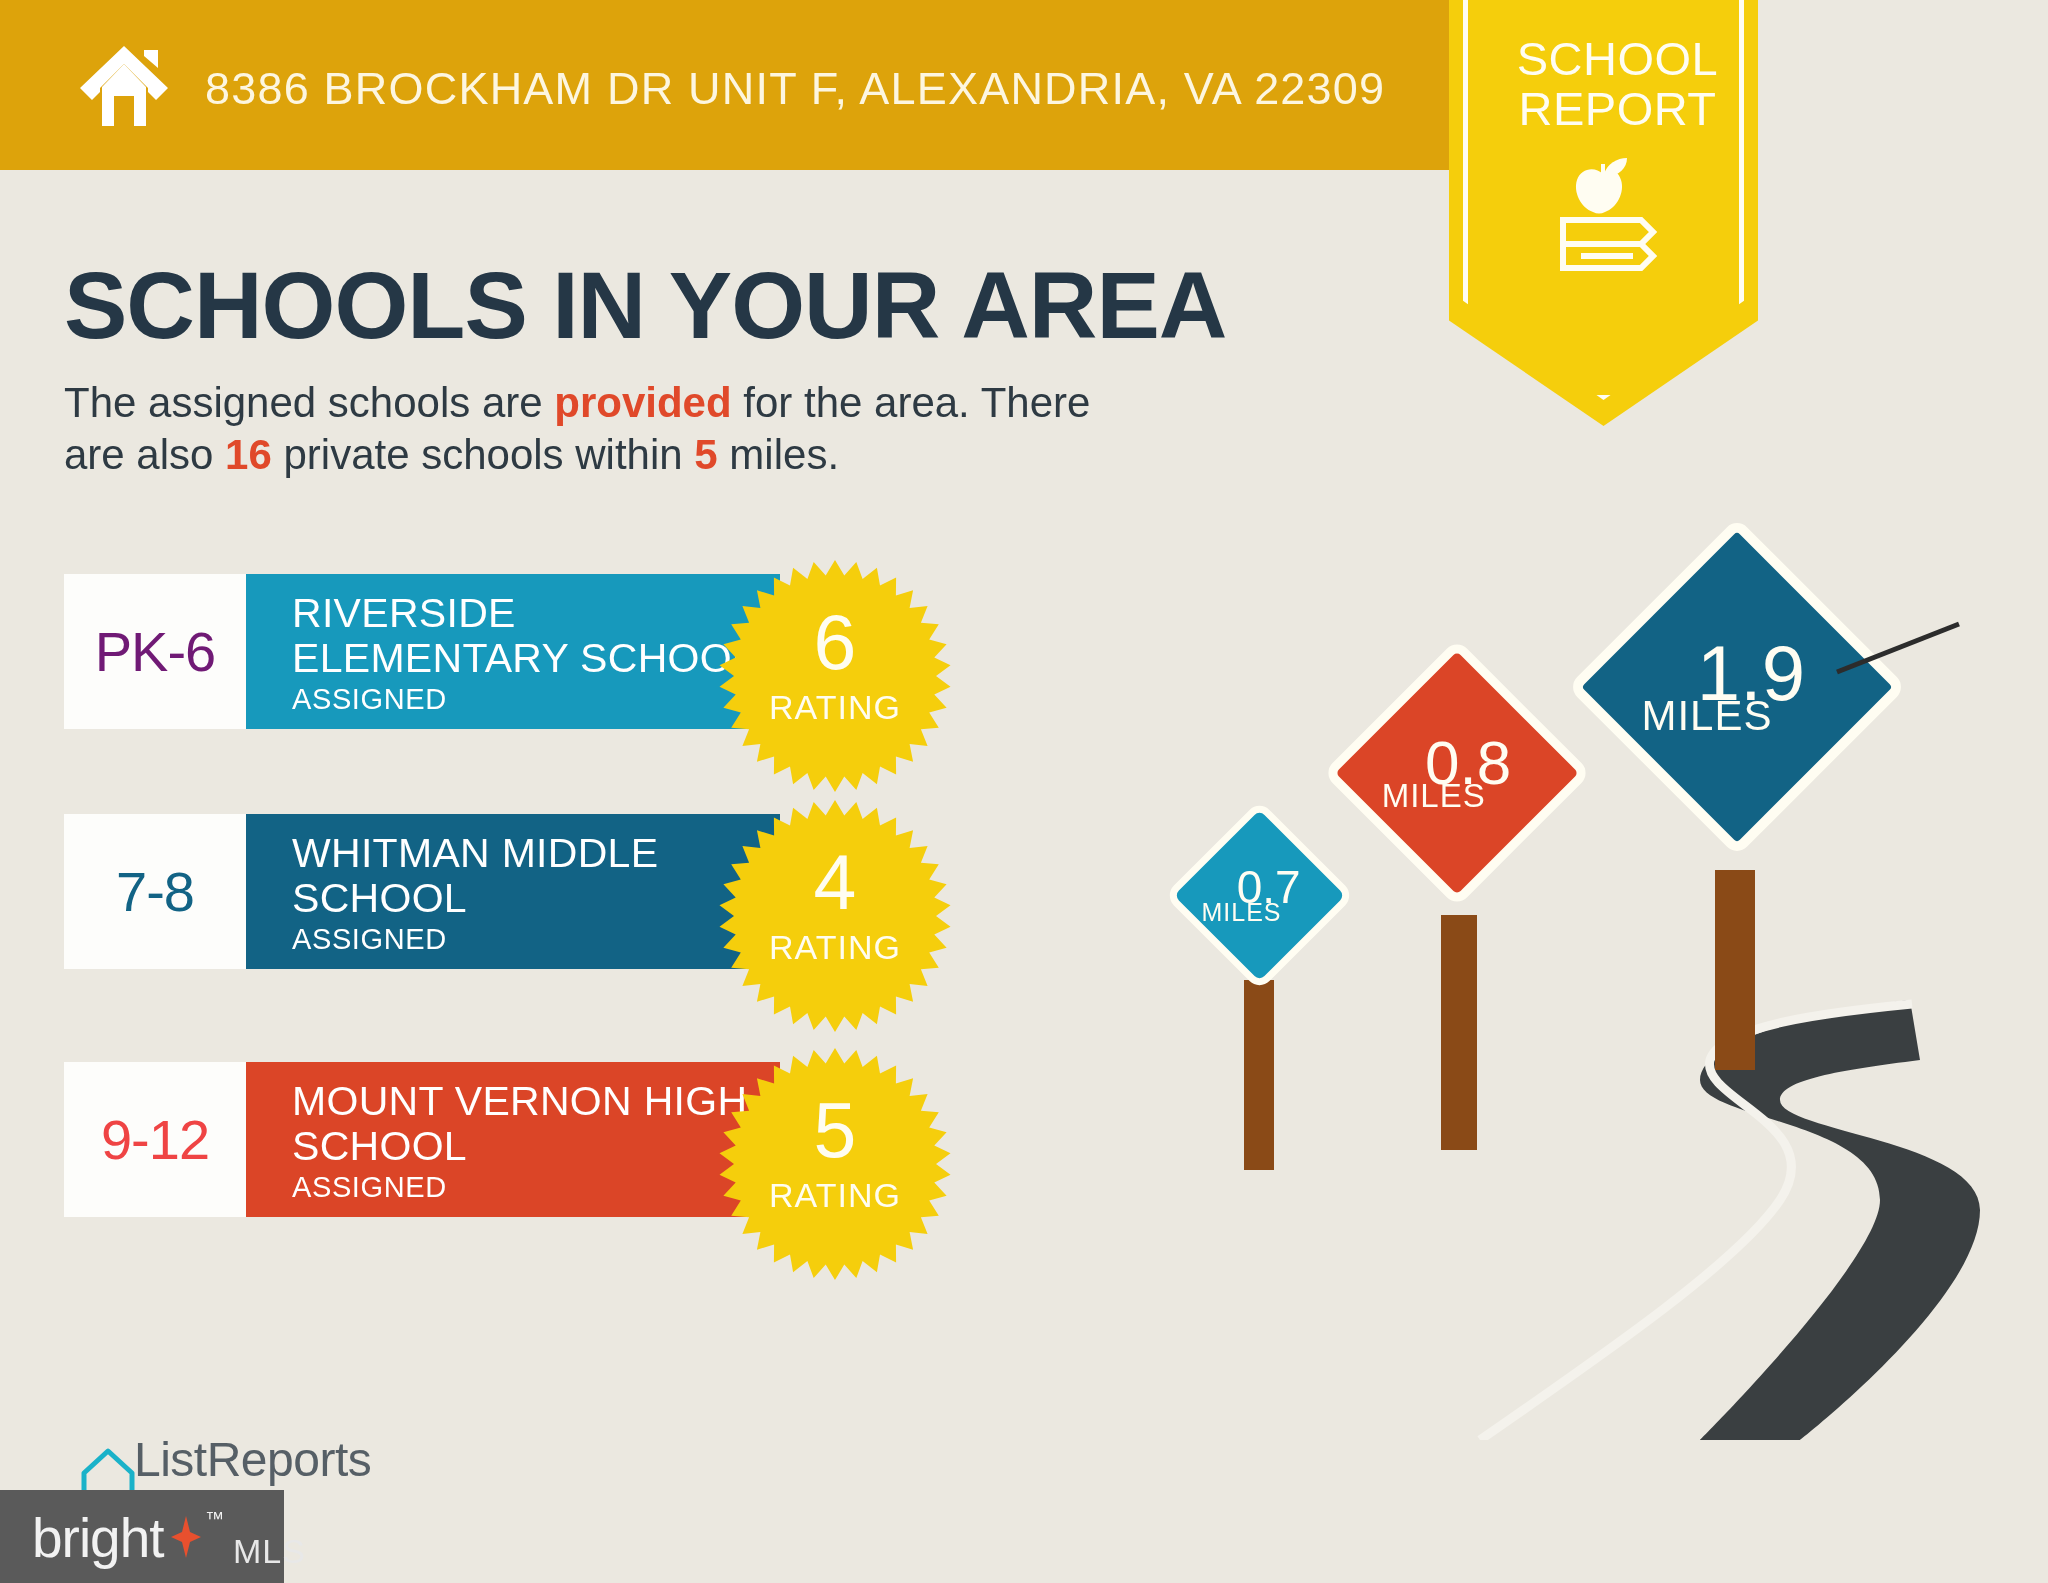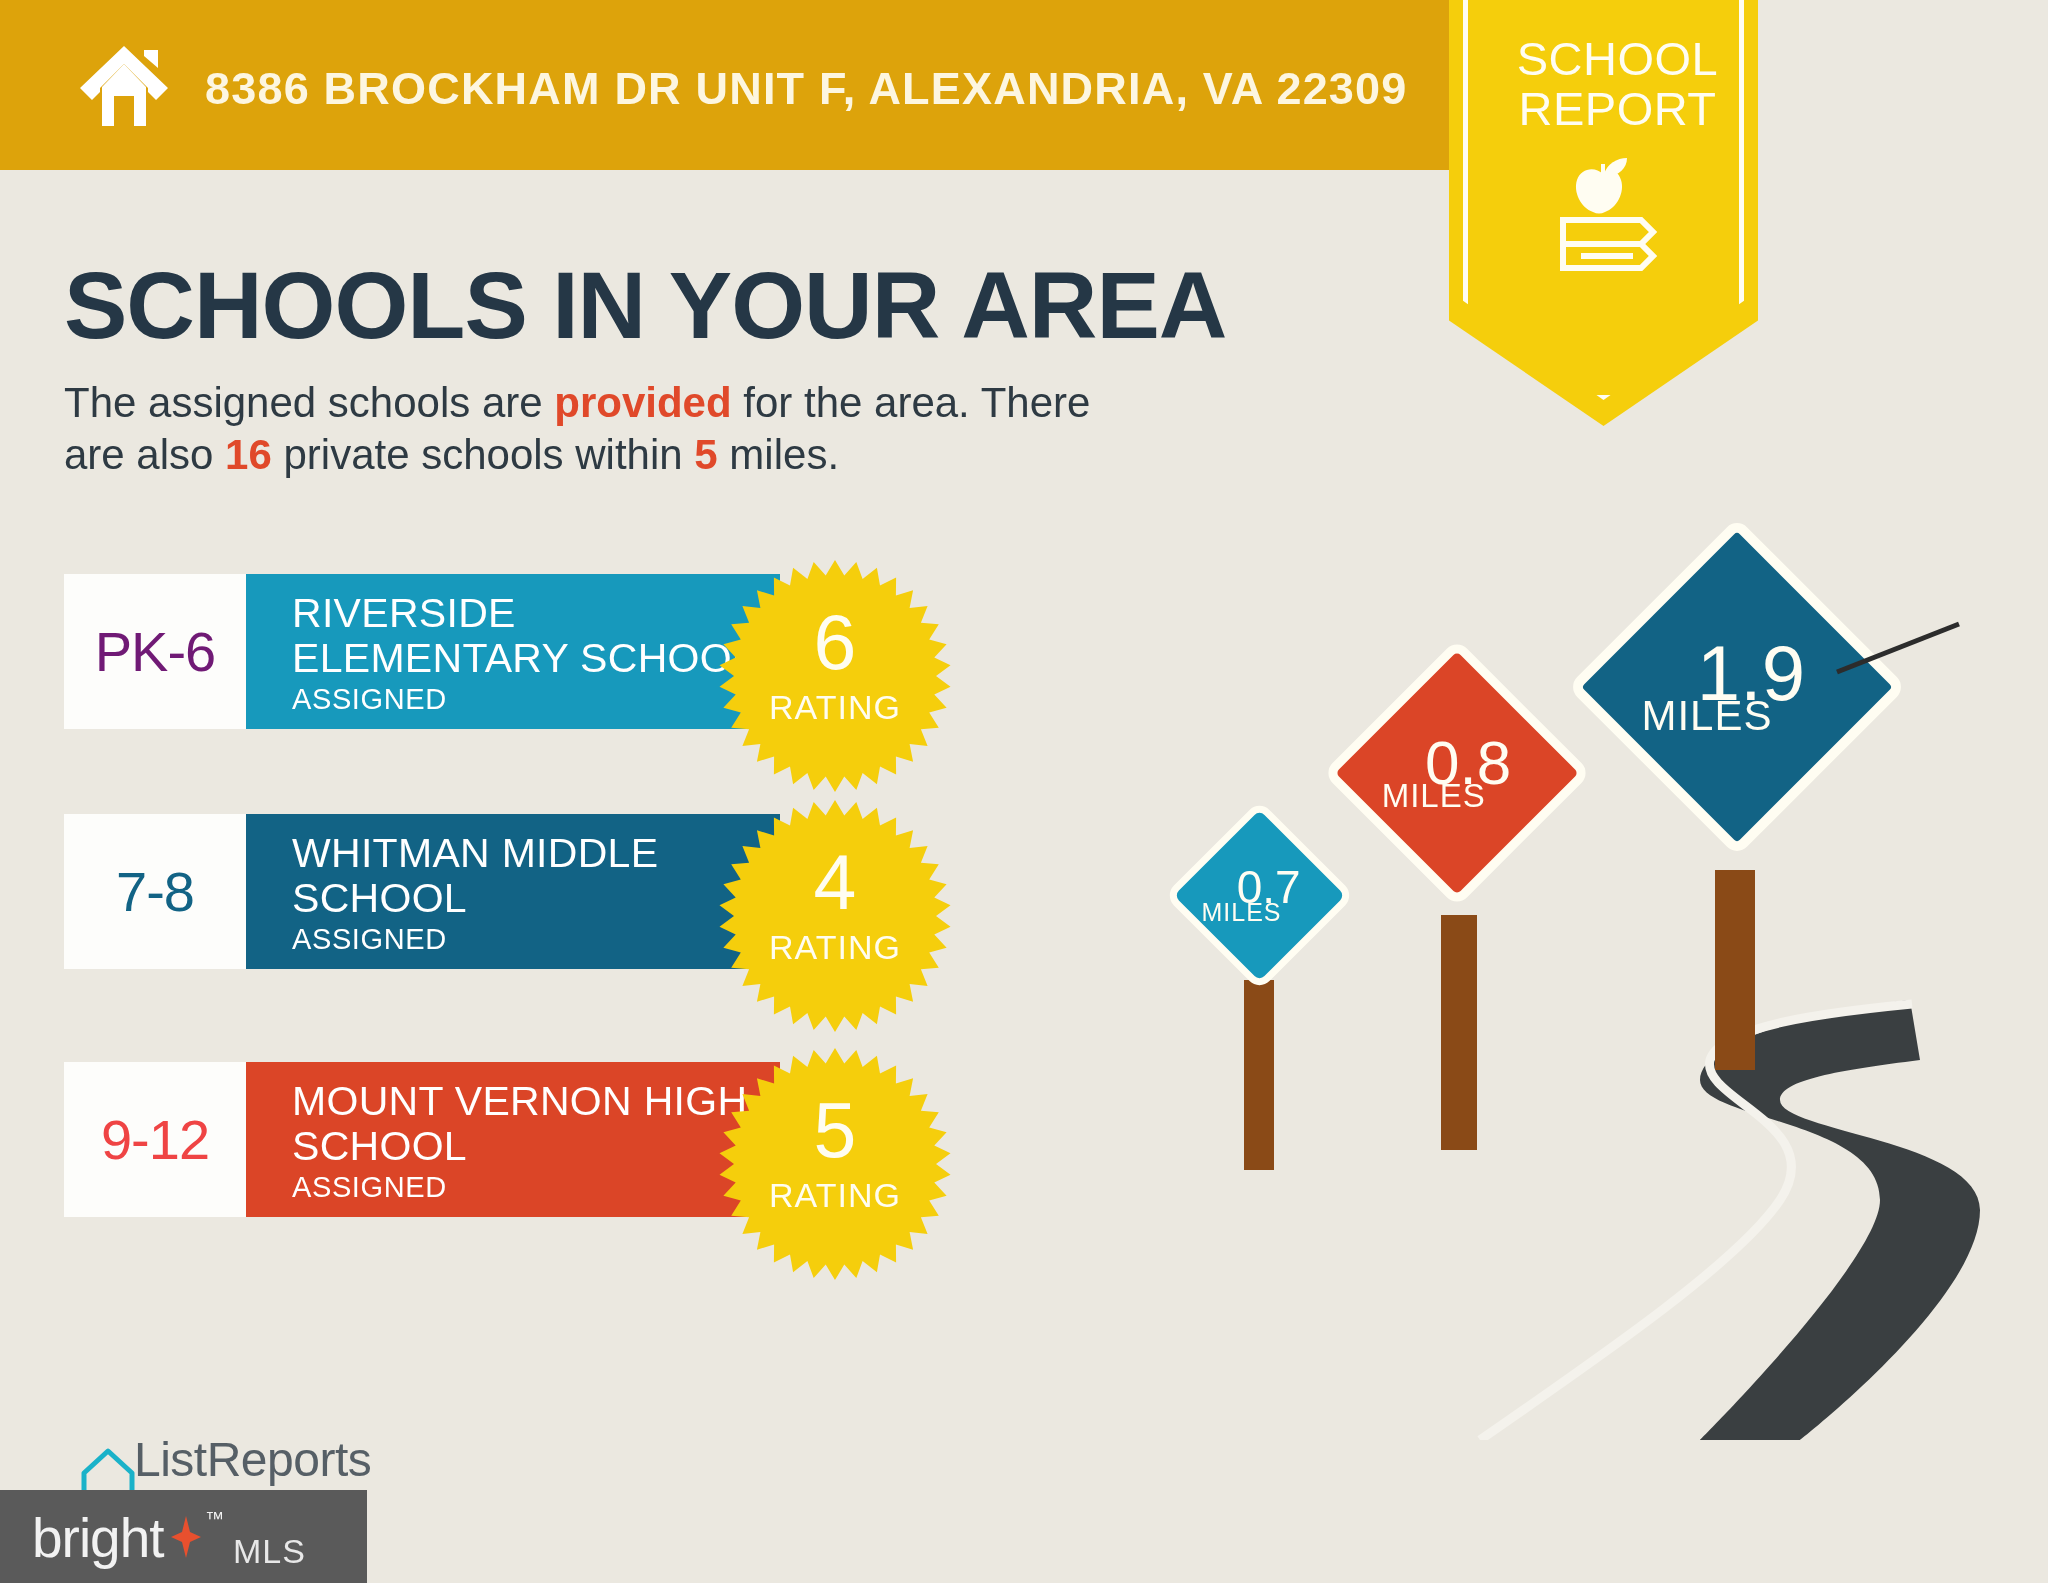--- a/index.html
+++ b/index.html
@@ -15,21 +15,21 @@
 
   
   .header-bar{
     position:absolute;left:0;top:0;width:1530px;height:170px;
     background:#dda30b;
     z-index:5;
   }
   .home-icon{position:absolute;left:78px;top:42px;width:92px;height:88px;}
   .addr{
     position:absolute;left:205px;top:63px;
-    color:#fdf6e0;font-size:45px;letter-spacing:1.2px;font-weight:700;
+    color:#fdf6e0;font-size:45px;letter-spacing:1.2px;font-weight:400;
     white-space:nowrap;
     text-align:right;
   }
 
   
   .badge{
     position:absolute;left:1449px;top:-14px;width:309px;height:440px;
     z-index:8;
   }
   .badge-shape{
@@ -128,21 +128,21 @@
   .lr-logo{position:absolute;left:78px;top:1443px;width:330px;height:60px;}
   .lr-text{
     position:absolute;left:134px;top:1432px;
     font-size:48px;color:#565f66;letter-spacing:-0.5px;
   }
   .disclaimer{
     position:absolute;left:600px;top:1448px;width:1320px;
     text-align:center;font-size:29px;line-height:38px;color:#5f6a72;
   }
   .mls{
-    position:absolute;left:0px;top:1490px;width:367px;height:93px;
+    position:absolute;left:0px;top:1490px;width:284px;height:93px;
     background:#5a5a5a;
   }
   .mls-b{
     position:absolute;left:32px;top:16px;
     font-size:55px;color:#f2f2f2;letter-spacing:-1px;
   }
   .mls-m{
     position:absolute;left:233px;top:42px;
     font-size:34px;color:#e8e8e8;letter-spacing:1px;
   }

